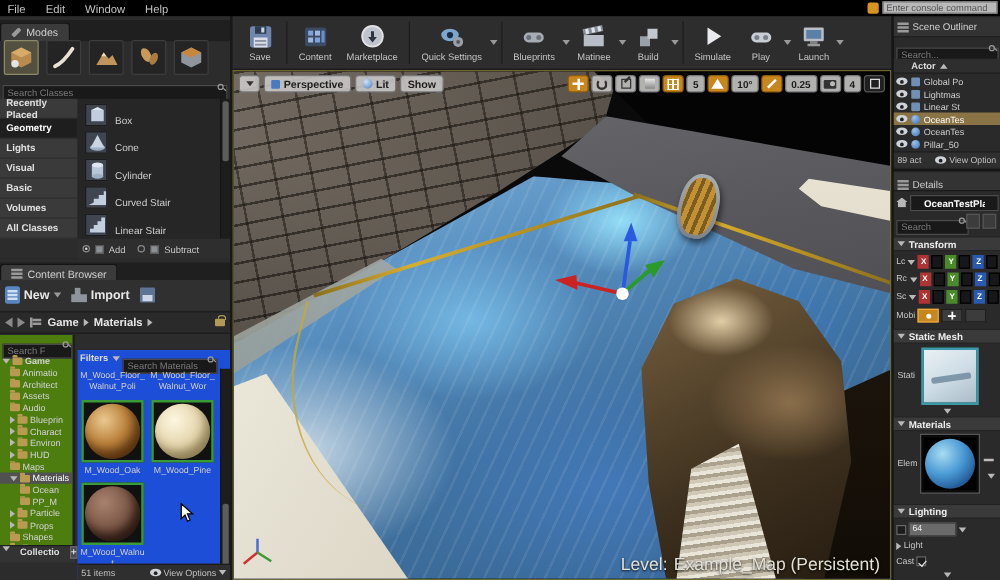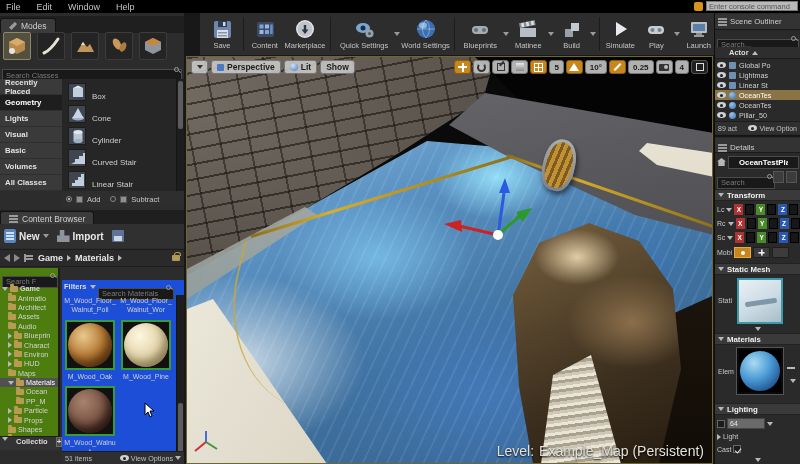--- a/index.html
+++ b/index.html
@@ -34,21 +34,21 @@
   .gi{height:22px;display:flex;align-items:flex-end;gap:6px;padding-left:6px}
   .gi .tile{width:18px;height:18px;background:#3f4650;border:1px solid #1c1c1c;display:flex;align-items:center;justify-content:center}
   .gi .glab{font-size:8px;color:#cfcfcf}
   .vsb{position:absolute;right:0;width:8px;background:#1d1d1d;border-left:1px solid #151515}
   .vsb .thumb{position:absolute;left:1px;width:5px;background:#5c5c5c;border-radius:2px}
   .addsub{position:absolute;left:62px;top:178px;width:122px;height:16px;background:#2e2e2e;display:flex;align-items:center;gap:4px;padding-left:4px;font-size:7.5px}
   .radio{width:6px;height:6px;border:1px solid #888;border-radius:50%;position:relative}
   .radio.on::after{content:'';position:absolute;inset:1px;background:#ddd;border-radius:50%}
   .mini-cube{width:7px;height:7px;background:#8c8f94;border:1px solid #555}
   
-  .toolbar{position:absolute;left:200px;top:13px;width:527px;height:43px;background:#2d2d2d;border-bottom:1px solid #191919;display:flex;align-items:center;padding:0 4px}
+  .toolbar{position:absolute;left:186px;top:13px;width:527px;height:43px;background:#2d2d2d;border-bottom:1px solid #191919;display:flex;align-items:center;padding:0 4px}
   .tbtn{display:flex;flex-direction:column;align-items:center;justify-content:center;gap:1px;padding:1px 6px;min-width:36px}
   .tbtn .tlabel{font-size:7.5px;color:#c4c4c4;white-space:nowrap}
   .tsep{width:1px;height:34px;background:#1c1c1c;margin:0 3px}
   .caret{width:0;height:0;border-left:3px solid transparent;border-right:3px solid transparent;border-top:4px solid #9a9a9a}
   .tbtn-wrap{display:flex;align-items:center}
   
   .cb{position:absolute;left:0;top:207px;width:184px;height:257px;background:#2c2c2c}
   .cb .tabrow{height:16px}
   .cb-btns{position:absolute;left:0;top:17px;width:100%;height:24px;background:#303030;display:flex;align-items:center;gap:8px;padding-left:4px}
   .cb-btn{display:flex;align-items:center;gap:3px;font-size:10px;font-weight:bold;color:#e8e8e8}
@@ -355,28 +355,20 @@
           <svg width="22" height="22">
             <ellipse cx="10" cy="10" rx="7" ry="5" fill="#7ca6cc"></ellipse>
             <circle cx="10" cy="10" r="2.5" fill="#1c2c40"></circle>
             <circle cx="16.5" cy="15.5" r="4" fill="#9aa0a8"></circle>
             <circle cx="16.5" cy="15.5" r="1.5" fill="#50565e"></circle>
           </svg>
           <span class="tlabel">Quick Settings</span>
         </div>
         <span class="caret"></span>
       </div>
-    <div class="tbtn">
-        <svg width="22" height="22">
-          <circle cx="11" cy="11" r="9" fill="#3c6fb2"></circle>
-          <ellipse cx="8" cy="7.5" rx="4" ry="3" fill="#9cc2ea" opacity="0.85"></ellipse>
-          <path d="M2 11 h18 M11 2 a13 13 0 0 1 0 18 M11 2 a13 13 0 0 0 0 18" stroke="rgba(255,255,255,.35)" fill="none"></path>
-        </svg>
-        <span class="tlabel">World Settings</span>
-      </div>
     <div class="tsep"></div>
     <div class="tbtn-wrap">
         <div class="tbtn">
           <svg width="22" height="22">
             <rect x="3" y="8" width="16" height="8" rx="4" fill="#a6acb4"></rect>
             <circle cx="7" cy="12" r="2" fill="#6a7078"></circle>
             <circle cx="15" cy="12" r="2" fill="#6a7078"></circle>
           </svg>
           <span class="tlabel">Blueprints</span>
         </div>

